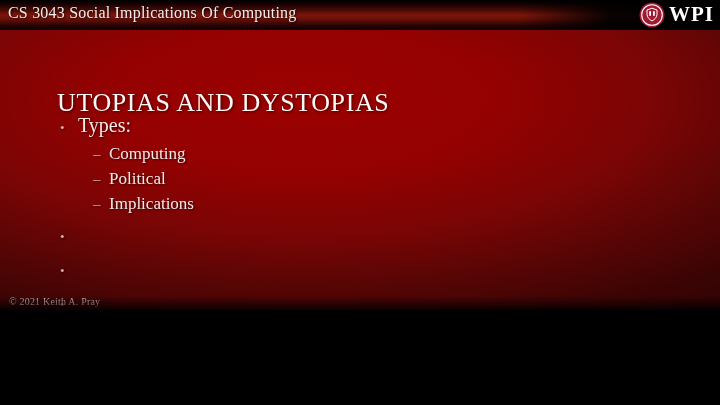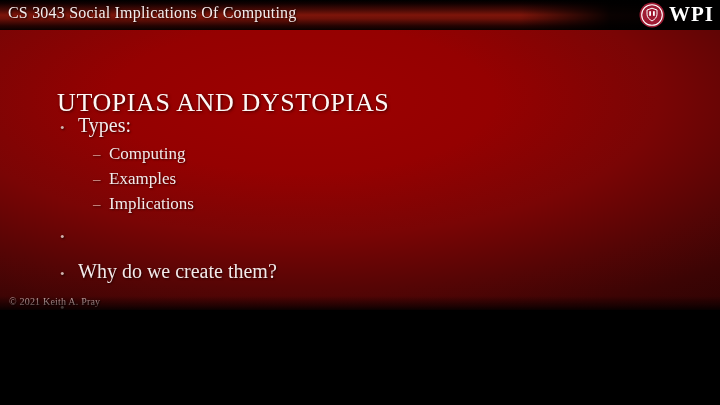--- a/index.html
+++ b/index.html
@@ -112,32 +112,31 @@
       <div class="bullet l1">
         <span class="marker">•</span>
         <span class="btext">Types:</span>
       </div>
       <div class="bullet l2">
         <span class="marker">–</span>
         <span class="btext">Computing</span>
       </div>
       <div class="bullet l2">
         <span class="marker">–</span>
-        <span class="btext">Examples</span>
+        <span class="btext">Political</span>
       </div>
       <div class="bullet l2">
         <span class="marker">–</span>
         <span class="btext">Implications</span>
       </div>
       <div class="bullet l1">
         <span class="marker">•</span>
       </div>
       <div class="bullet l1">
         <span class="marker">•</span>
-        <span class="btext">Why do we create them?</span>
       </div>
       <div class="bullet l1">
         <span class="marker">•</span>
       </div>
     </div>
 
   <div class="movie-icon" title="">
     <svg width="19" height="13" viewBox="0 0 19 13">
       <rect x="0.5" y="1.5" width="12" height="10" rx="1.2" fill="#6e1410"></rect>
       <path d="M12.5 4.5 L18 1 V12 L12.5 8.5 Z" fill="#6e1410"></path>

